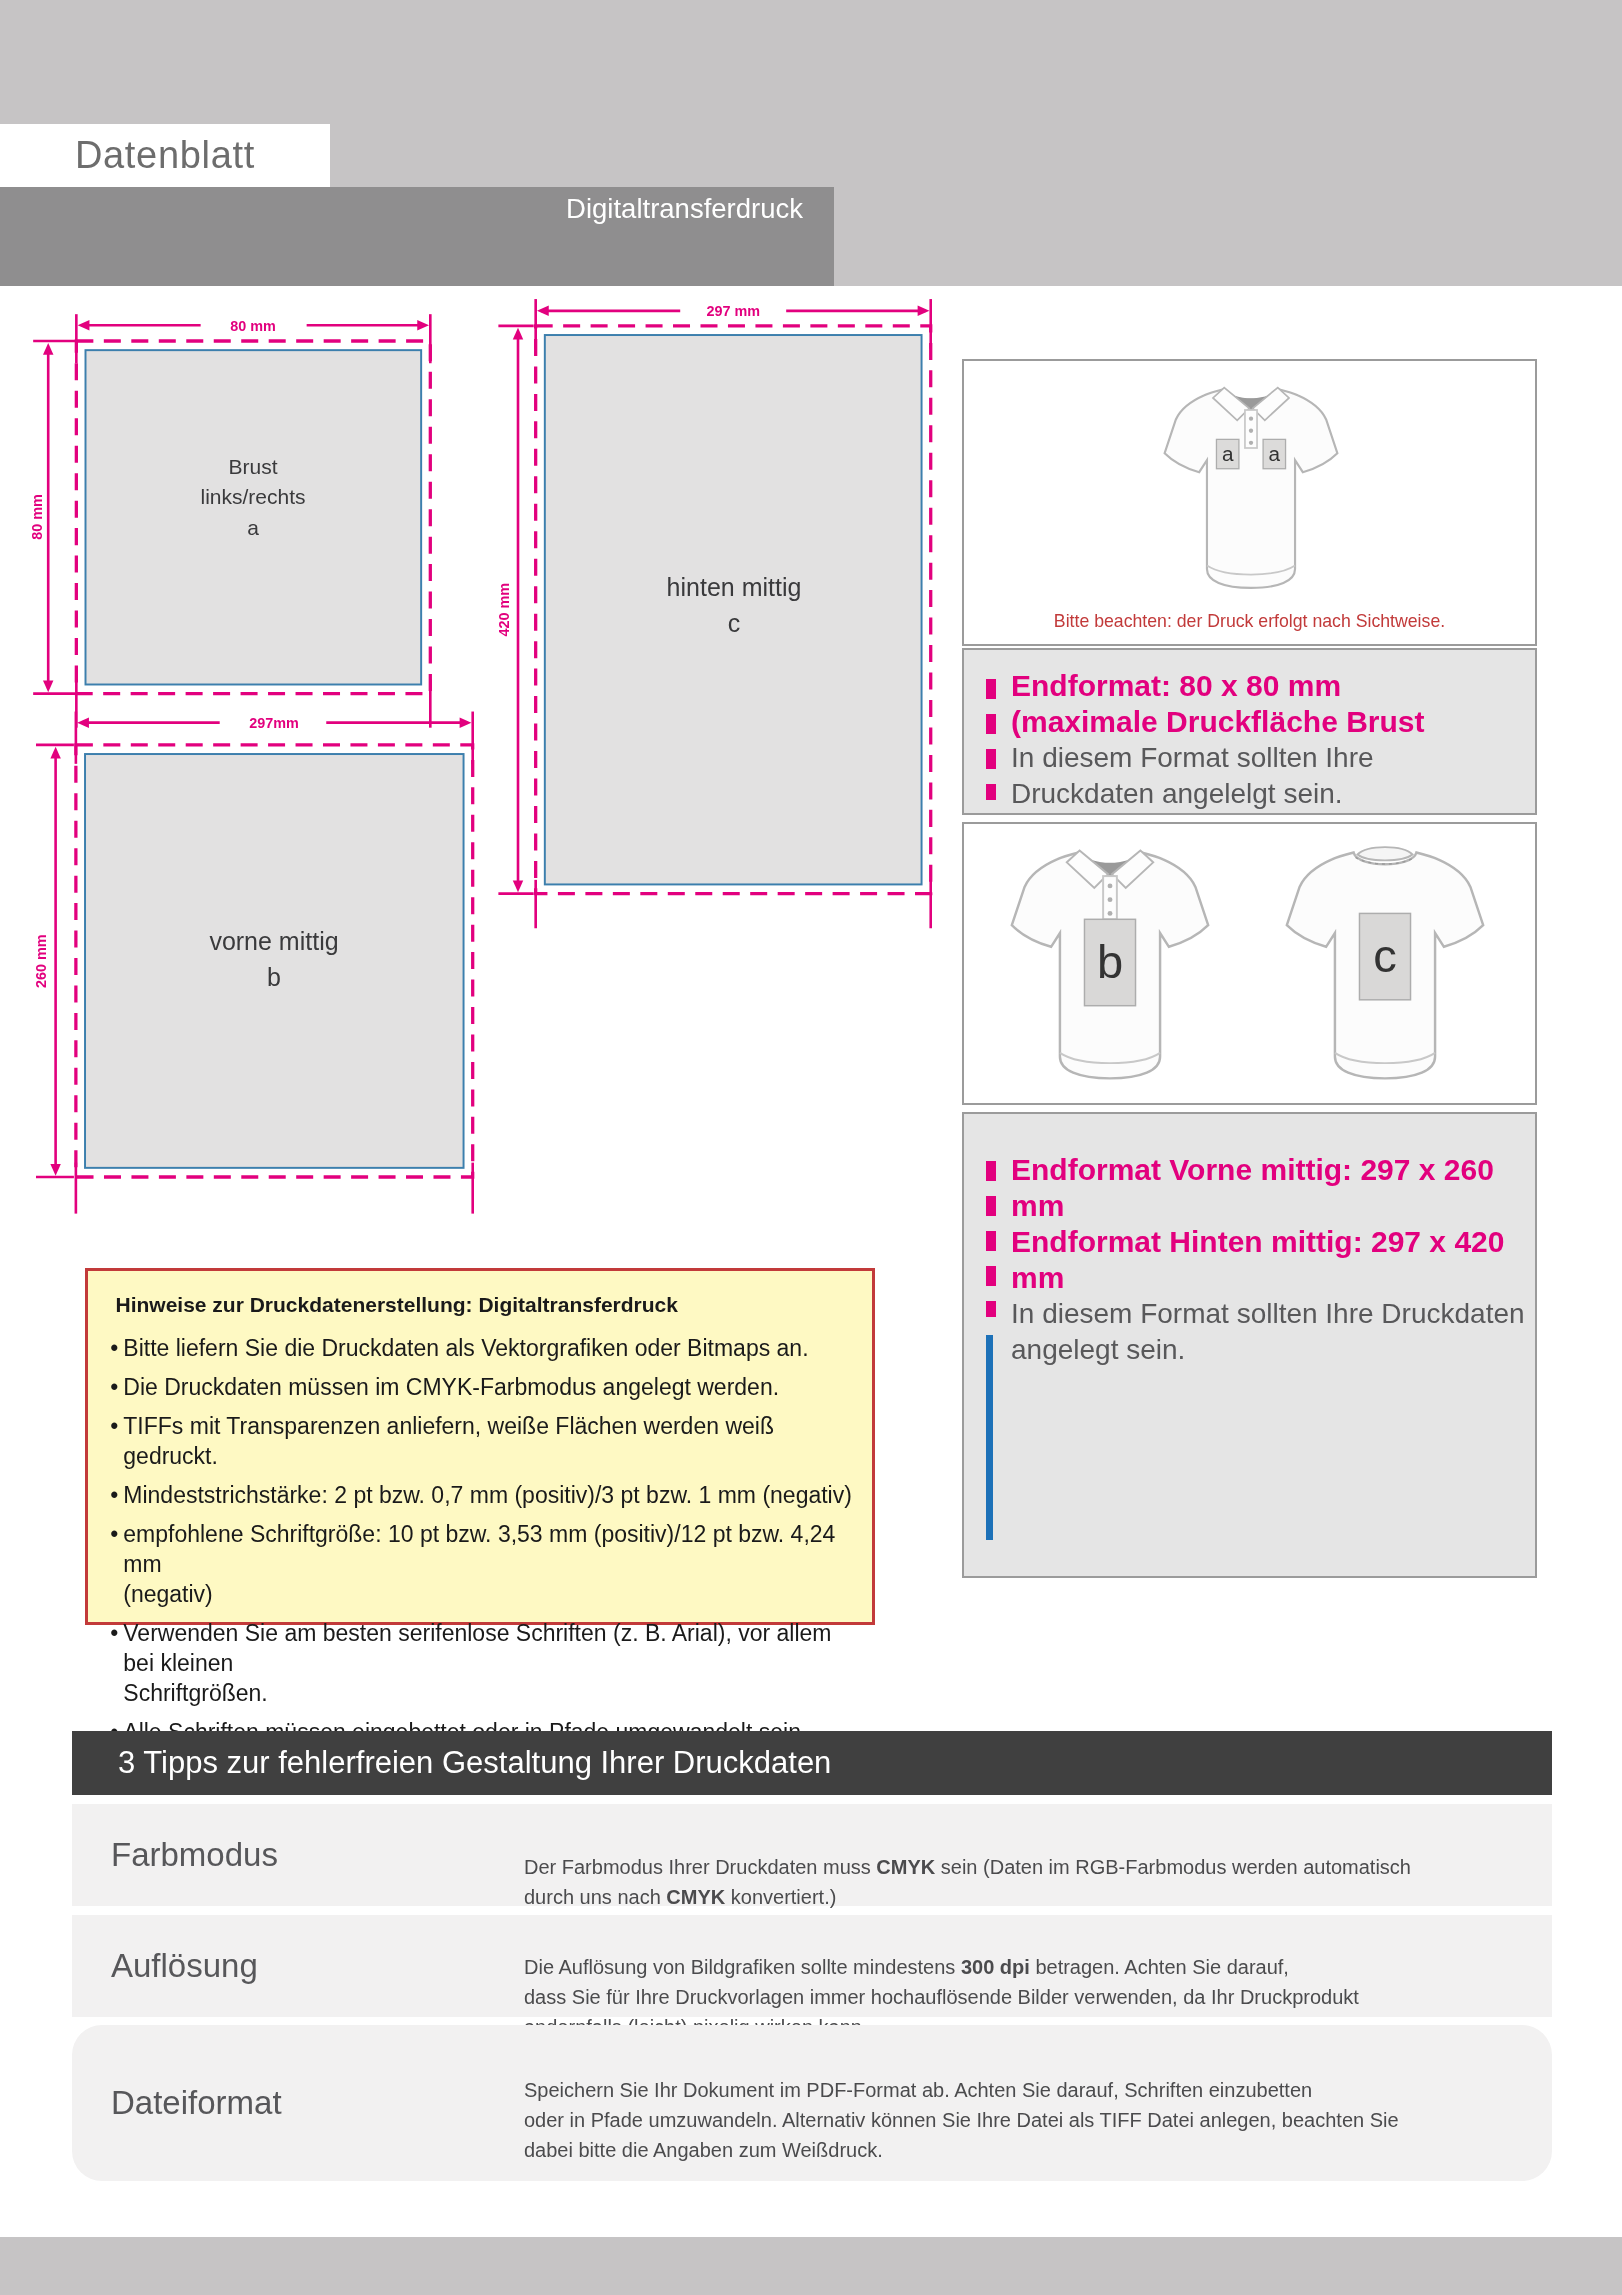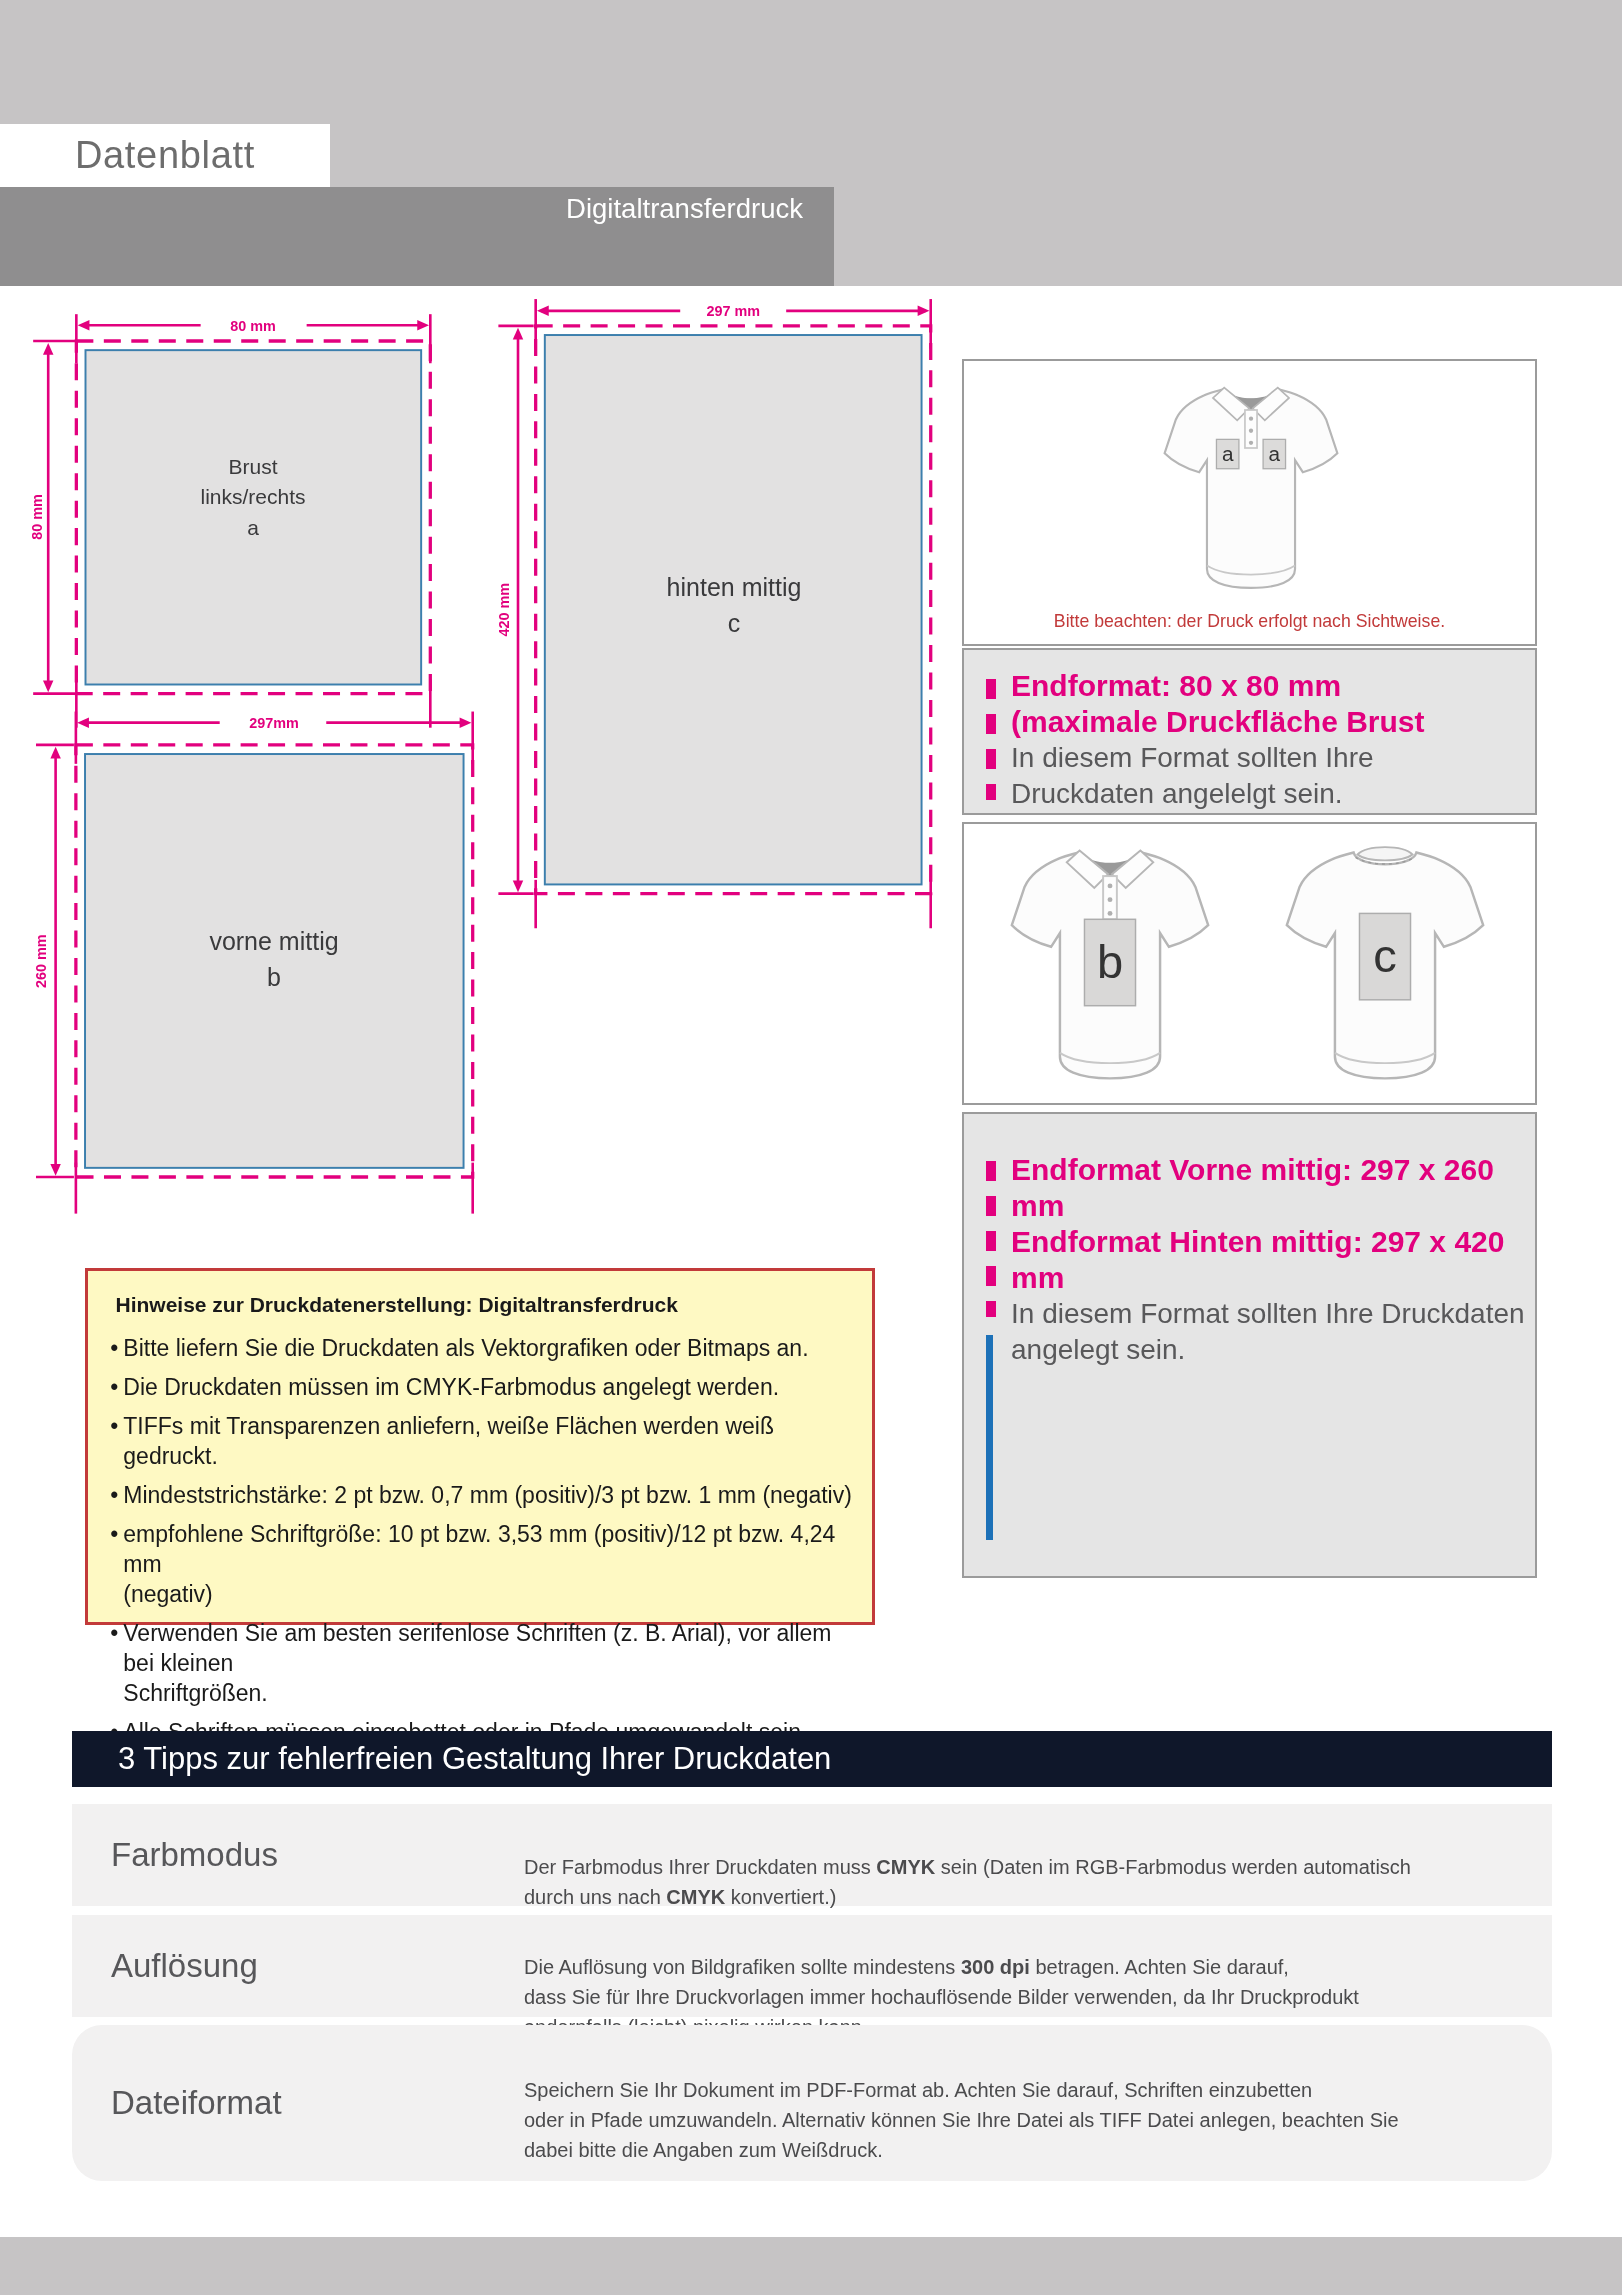--- a/index.html
+++ b/index.html
@@ -49,21 +49,21 @@
   
   .hinweise{left:85px;top:1268px;width:790px;height:357px;border:3.3px solid #c23a3a;
             box-sizing:border-box;background:#fef9c3;padding:22px 18.3px 0 18.3px;}
   .hinweise h3{margin:0 0 17px 9.2px;font-size:21px;color:#1a1a1a;font-weight:bold;}
   .hinweise ul{margin:0;padding:0;list-style:none;}
   .hinweise li{position:relative;padding-left:17px;margin-bottom:9.2px;font-size:23px;
                color:#1a1a1a;line-height:1.3;white-space:pre-line;}
   .hinweise li::before{content:"\2022";position:absolute;left:3.9px;top:0;color:#1a1a1a;}
 
   
-  .tipsband{left:72px;top:1731px;width:1480px;height:56px;background:#0f172a;color:#ffffff;
+  .tipsband{left:72px;top:1731px;width:1480px;height:64px;background:#404040;color:#ffffff;
             font-size:31px;display:flex;align-items:center;padding-left:46px;box-sizing:border-box;}
   .tiprow{left:72px;width:1480px;background:#f2f1f1;}
   .r1{top:1804px;height:102px;}
   .r2{top:1915px;height:102px;}
   .r3{top:2025px;height:156px;border-radius:30px;}
   .tiplabel{position:absolute;left:39px;top:50%;transform:translateY(-50%);
             font-size:33px;color:#57575a;}
   .tiptext{position:absolute;left:452px;width:1008px;font-size:20px;color:#4b4b4d;
            line-height:1.5;white-space:pre-line;}
   .b{font-weight:bold;}

